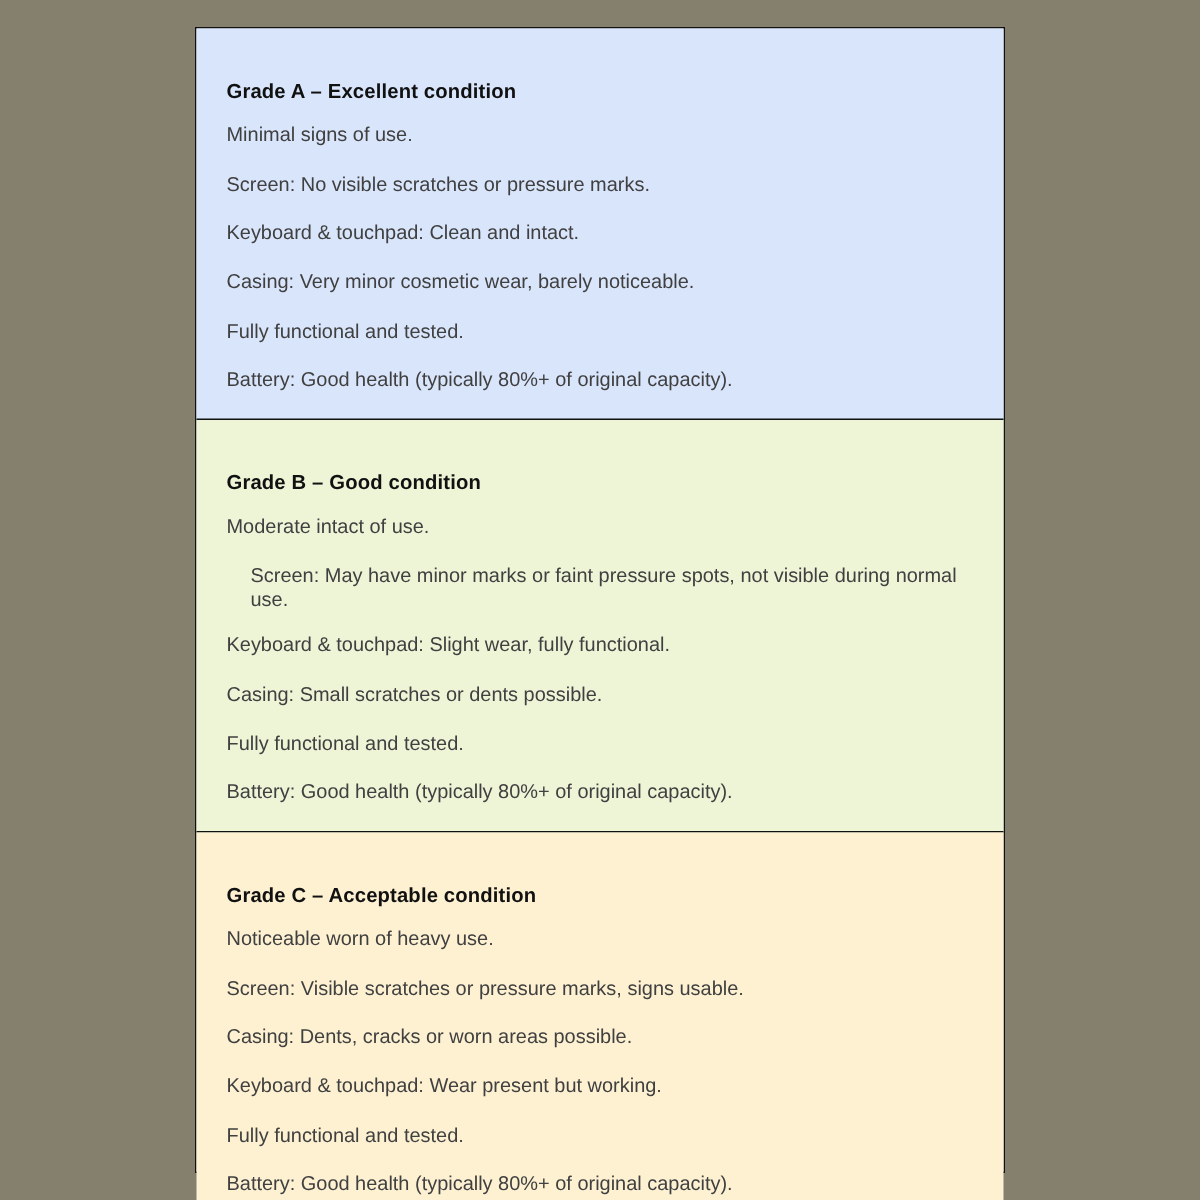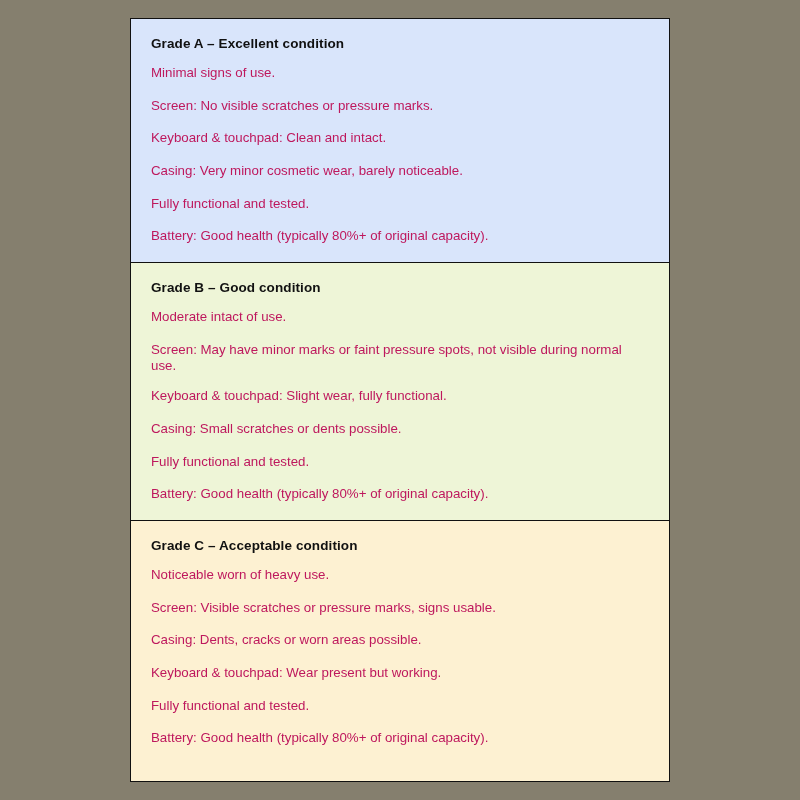--- a/index.html
+++ b/index.html
@@ -25,45 +25,46 @@
     width: 540px;
     height: 764px;
     box-sizing: border-box;
     border: 1px solid #111111;
     background: #ffffff;
     display: flex;
     flex-direction: column;
   }
   .grade-block {
     box-sizing: border-box;
-    padding: 17px 22px 18px 20px;
+    padding: 34px 22px 18px 20px;
     border-bottom: 1px solid #111111;
   }
   .grade-block:last-child {
     border-bottom: none;
     flex: 1 1 auto;
   }
   .grade-title {
     font-size: 13.5px;
     font-weight: bold;
     color: #111111;
     margin: 0 0 14px 0;
     letter-spacing: 0.1px;
   }
   .grade-line {
     font-size: 13.3px;
-    color: #be185d;
+    color: #404040;
     line-height: 1.18;
     margin: 0 0 17px 0;
   }
   .grade-line:last-child {
     margin-bottom: 0;
   }
   .grade-line.wrap {
     margin-bottom: 15px;
+    margin-left: 16px;
   }
 </style>
 </head>
 <body>
 
 <div id="page">
   <div class="doc">
 
     <div class="grade-block" style="background:#d9e5fb;">
       <p class="grade-title">Grade A – Excellent condition</p>

